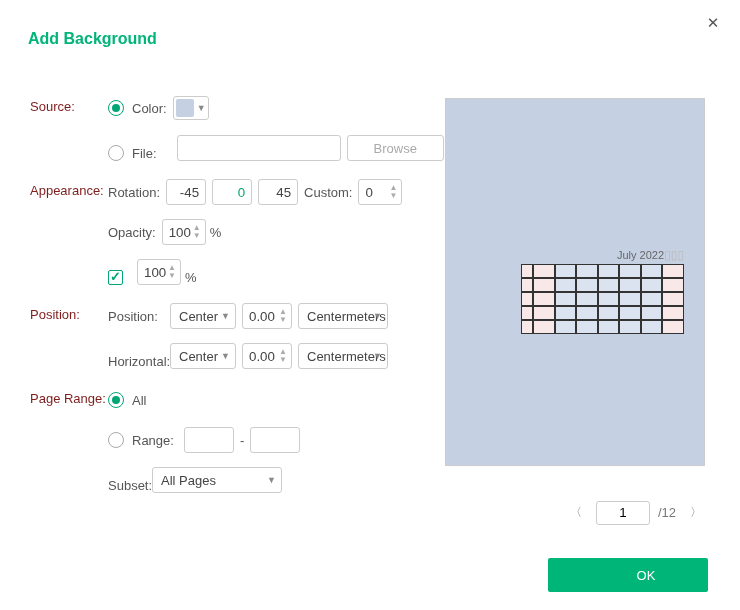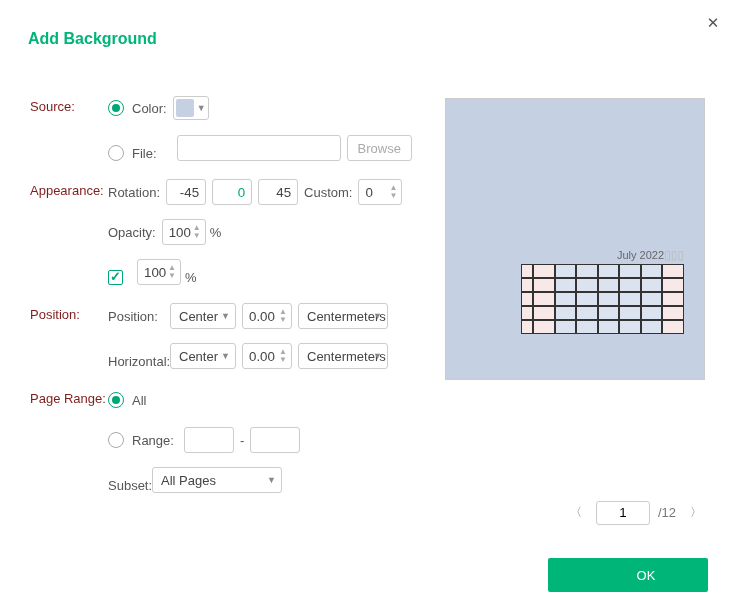--- a/index.html
+++ b/index.html
@@ -19,32 +19,32 @@
   .radio.checked::after{content:"";position:absolute;width:8px;height:8px;background:#00a675;border-radius:50%;left:3px;top:3px;}
   .checkbox{width:15px;height:15px;border:1px solid #00a675;border-radius:2px;margin-right:8px;position:relative;flex:0 0 15px;}
   .checkbox.checked::after{content:"✓";position:absolute;left:1px;top:-2px;color:#00a675;font-size:13px;font-weight:bold;}
   .txt{color:#555;}
   .swatch{width:36px;height:24px;border:1px solid #ccc;border-radius:3px;margin-left:6px;display:flex;align-items:center;padding:2px;}
   .swatch .c{width:18px;height:18px;border-radius:2px;}
   .swatch .dd{margin-left:3px;font-size:9px;color:#888;}
   .input{height:26px;border:1px solid #ccc;border-radius:3px;padding:0 6px;background:#fff;color:#444;text-align:right;}
   .input.left-al{text-align:left;}
   .input.file{width:164px;}
-  .btn{height:26px;border:1px solid #ccc;border-radius:3px;background:#fff;color:#aaa;padding:0 10px;display:inline-flex;align-items:center;}
+  .btn{height:26px;border:1px solid #ccc;border-radius:3px;background:#fff;color:#aaa;padding:0 26px;display:inline-flex;align-items:center;}
   .rot{width:40px;margin-right:6px;}
   .rot.green{color:#00a675;}
   .spin{position:relative;display:inline-block;}
   .spin .arrows{position:absolute;right:3px;top:1px;bottom:1px;width:10px;display:flex;flex-direction:column;justify-content:center;color:#aaa;font-size:8px;line-height:8px;}
   .select{height:26px;border:1px solid #ccc;border-radius:3px;background:#fff;padding:0 18px 0 8px;display:inline-flex;align-items:center;position:relative;color:#444;min-width:60px;}
   .select .dd{position:absolute;right:5px;font-size:9px;color:#888;}
   .gap{display:inline-block;width:6px;}
   .sm{color:#555;margin-left:4px;}
   .sublab{width:62px;flex:0 0 62px;color:#555;}
 
-  .preview{position:absolute;right:5px;top:3px;width:260px;height:282px;border:1px solid #ccc;overflow:hidden;}
+  .preview{position:absolute;right:5px;top:3px;width:260px;height:368px;border:1px solid #ccc;overflow:hidden;}
   .page-bg{position:absolute;inset:0;}
   .cal-title{position:absolute;right:40px;top:150px;font-size:11px;color:#666;}
   .cal-icon{position:absolute;right:20px;top:149px;font-size:12px;color:#bbb;}
   .cal{position:absolute;left:75px;right:20px;top:165px;height:70px;display:grid;grid-template-columns:12px repeat(7,1fr);grid-template-rows:repeat(5,1fr);}
   .cal div{border:1px solid #333;}
   .cal .wk{background:#f8e8e8;}
   .cal .pink{background:#f8e8e8;}
   .cal .day{background:#dbe3f0;}
 
   .pager{position:absolute;right:30px;top:500px;display:flex;align-items:center;color:#777;font-size:13px;}

